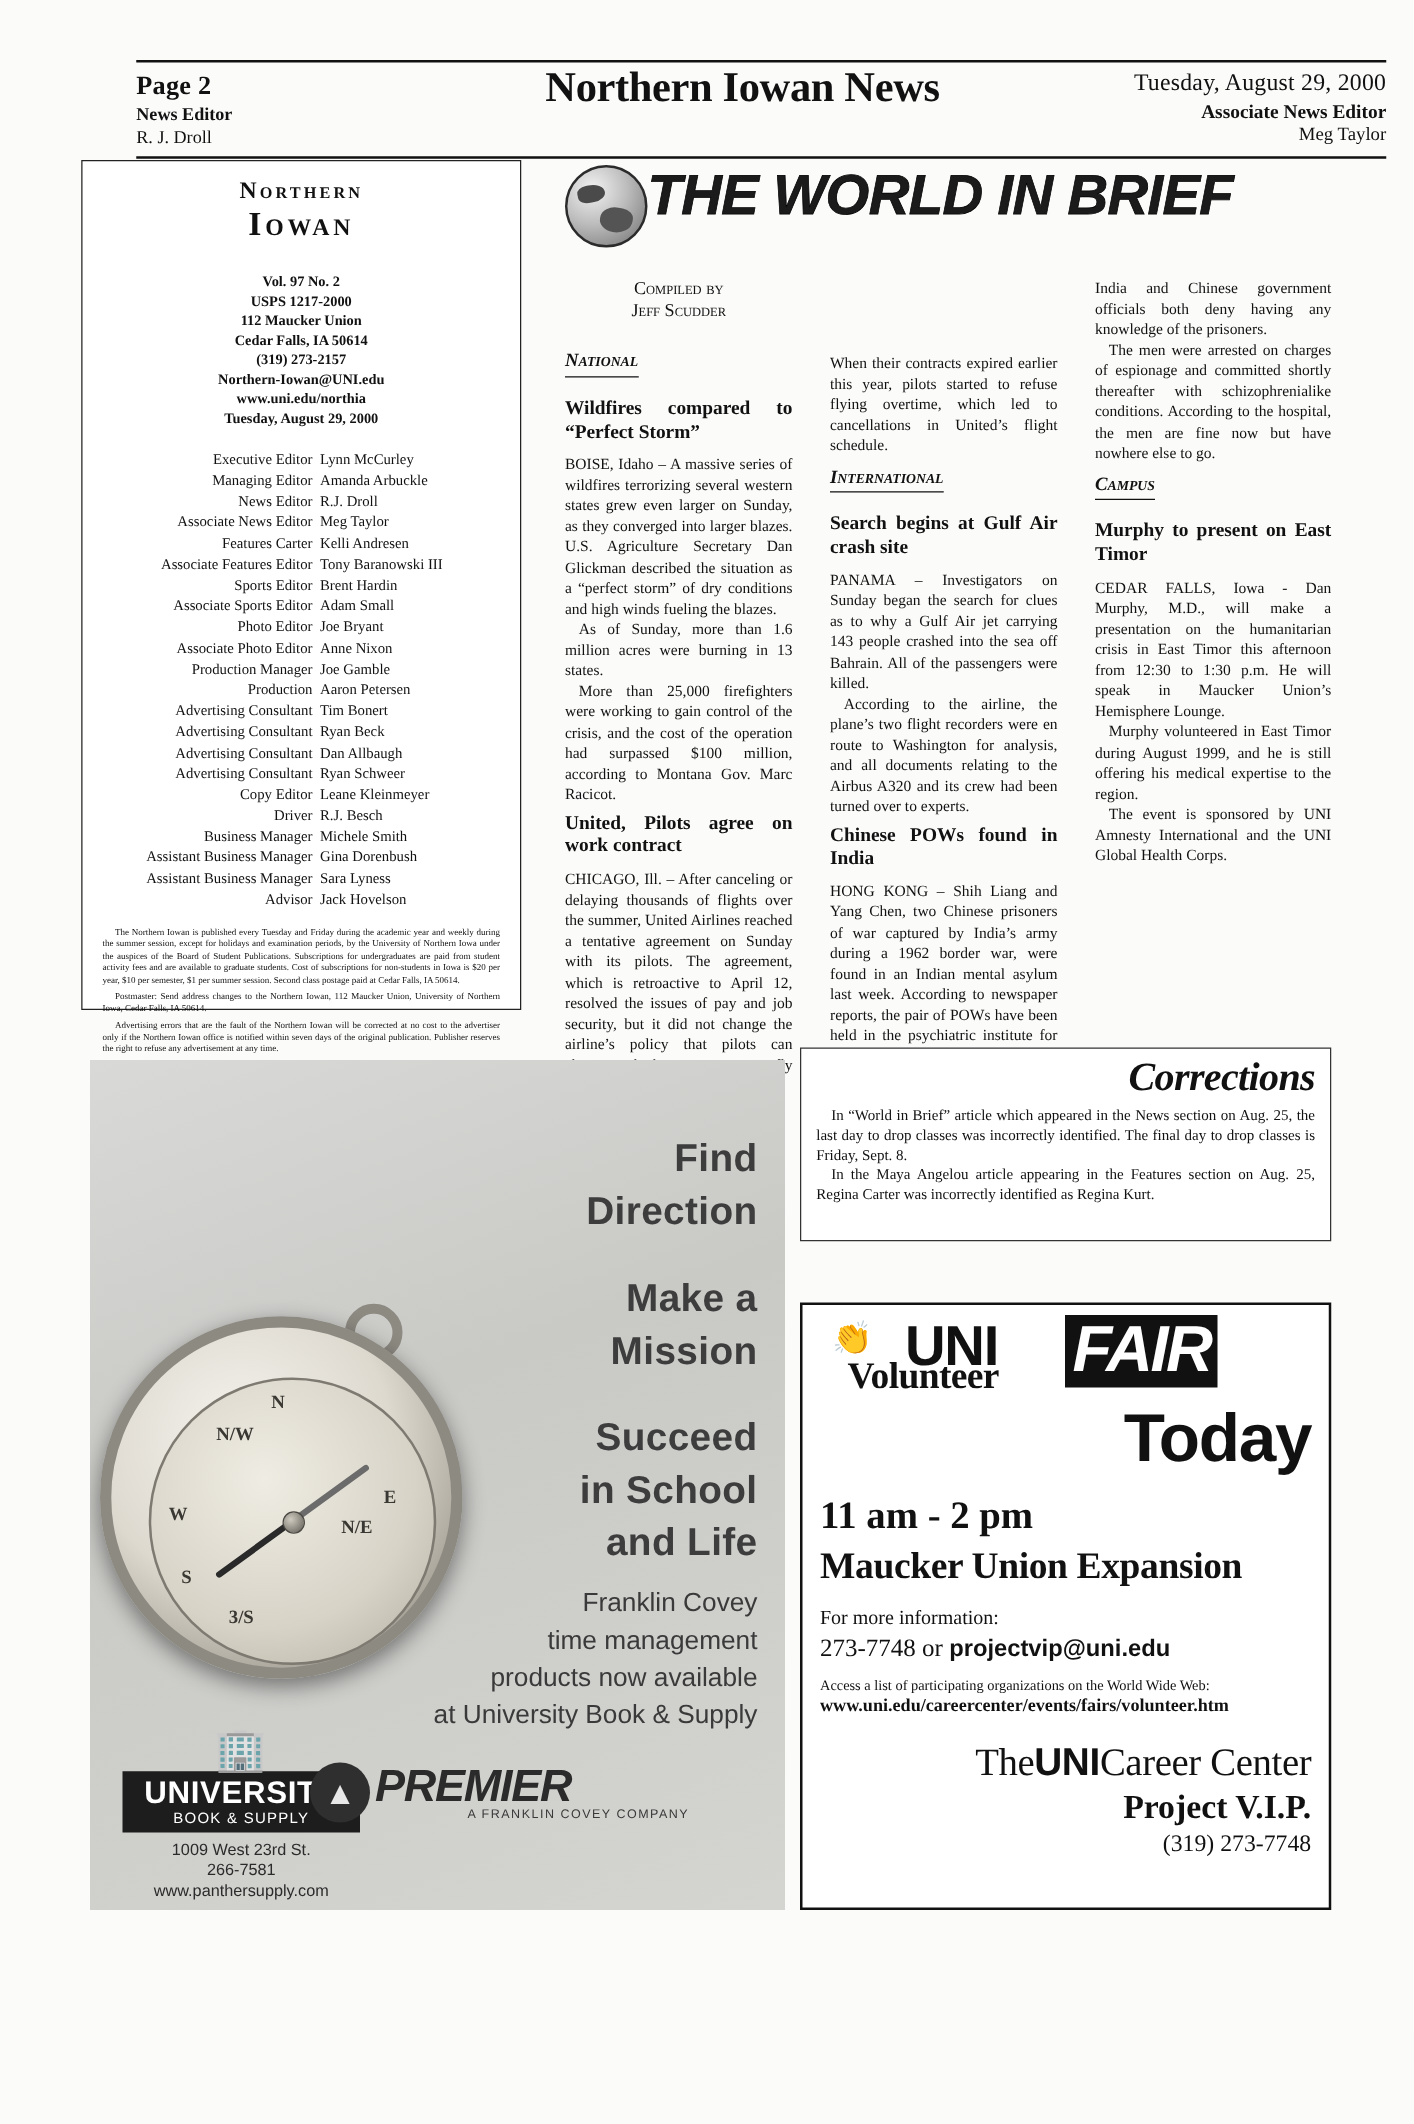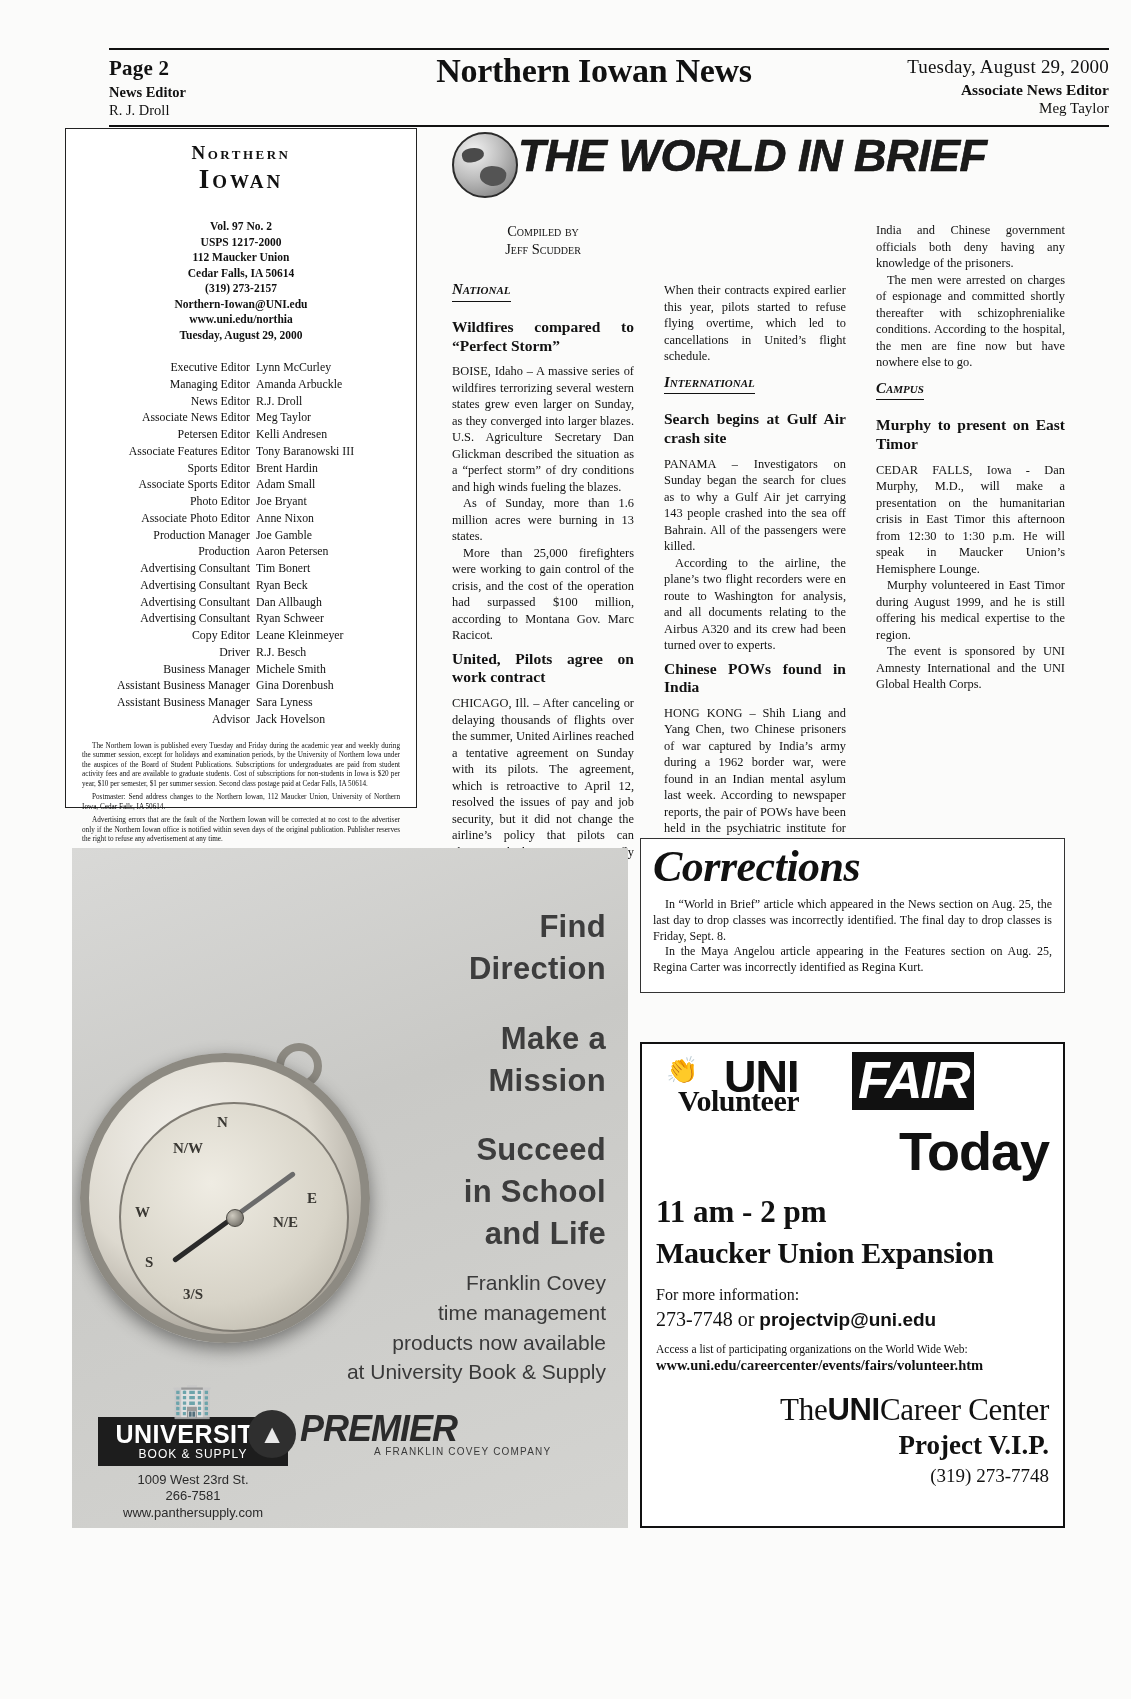--- a/index.html
+++ b/index.html
@@ -234,22 +234,22 @@
   .corrections {
     position: absolute;
     left: 640px; top: 838px;
     width: 425px; height: 155px;
     border: 1px solid #333;
     background: #fff;
     box-sizing: border-box;
     padding: 6px 12px 8px 12px;
   }
   .corr-title {
-    text-align: left;
-    font-size: 44px;
+    text-align: right;
+    font-size: 32px;
     font-style: italic;
     font-weight: bold;
     line-height: 1;
     letter-spacing: -0.5px;
   }
   .corr-body {
     margin-top: 8px;
     font-size: 12px;
     line-height: 1.32;
     text-align: justify;
@@ -572,21 +572,21 @@
         </div>
       <div class="staff-row">
           <div class="staff-title">News Editor</div>
           <div class="staff-name">R.J. Droll</div>
         </div>
       <div class="staff-row">
           <div class="staff-title">Associate News Editor</div>
           <div class="staff-name">Meg Taylor</div>
         </div>
       <div class="staff-row">
-          <div class="staff-title">Petersen Editor</div>
+          <div class="staff-title">Features Carter</div>
           <div class="staff-name">Kelli Andresen</div>
         </div>
       <div class="staff-row">
           <div class="staff-title">Associate Features Editor</div>
           <div class="staff-name">Tony Baranowski III</div>
         </div>
       <div class="staff-row">
           <div class="staff-title">Sports Editor</div>
           <div class="staff-name">Brent Hardin</div>
         </div>

